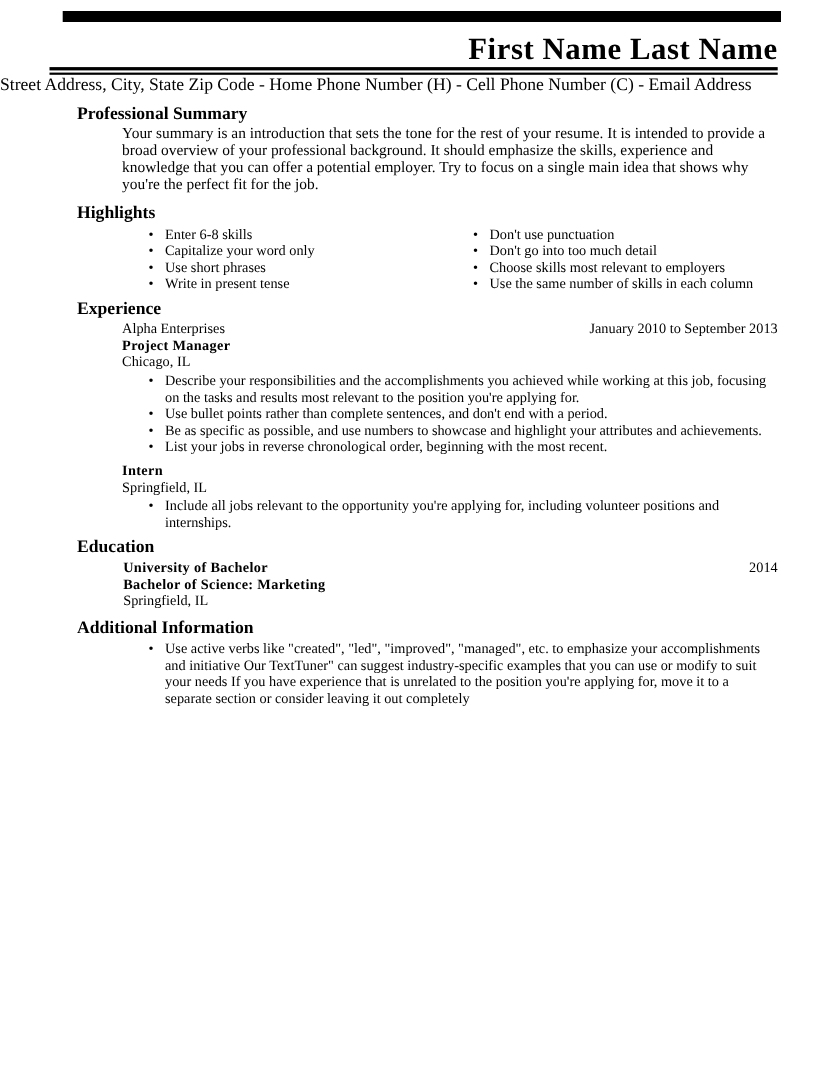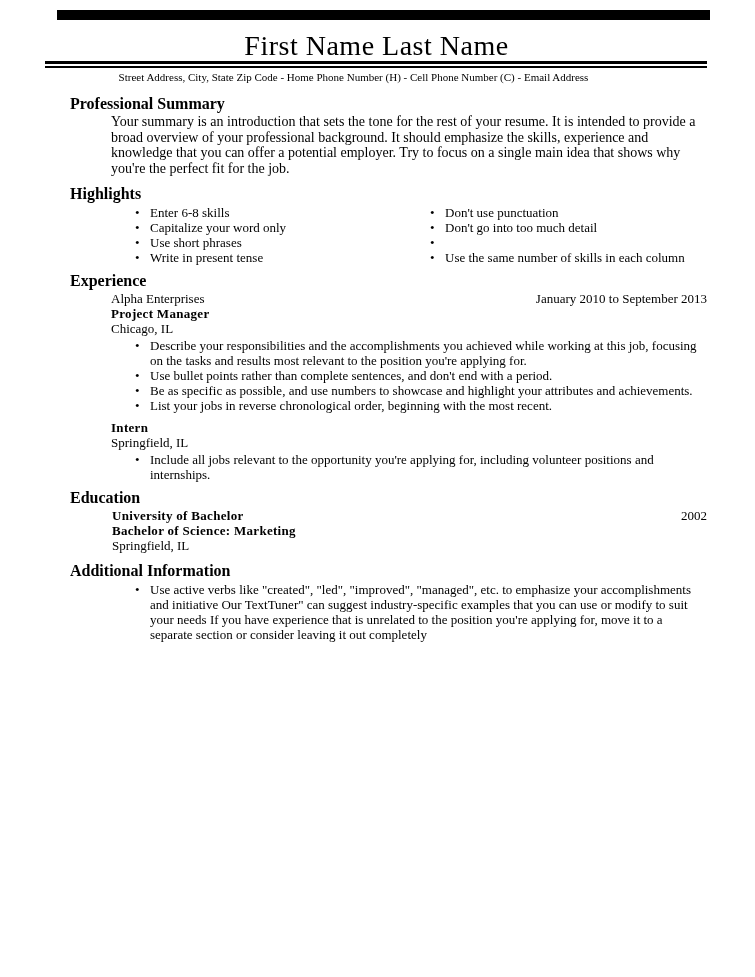--- a/index.html
+++ b/index.html
@@ -12,37 +12,37 @@
     overflow:hidden;
   }
   .top-bar{
     position:absolute;
     left:57px;top:10px;
     width:653px;height:10px;
     background:#000000;
   }
   .name{
     margin:33px 48px 0 46px;
-    text-align:center;
+    text-align:right;
     font-size:28px;
-    font-weight:normal;
+    font-weight:bold;
     line-height:26px;
     letter-spacing:0.5px;
     white-space:nowrap;
   }
   .rule{
     margin:2px 48px 0 45px;
     height:2px;
     border-top:3px solid #000000;
     border-bottom:2px solid #000000;
   }
   .contact{
     margin:3px 48px 0 0;
-    text-align:center;
-    font-size:11px;
+    text-align:left;
+    font-size:16px;
     line-height:13px;
     white-space:nowrap;
   }
   .sec-title{
     margin-left:70px;
     font-size:16px;
     font-weight:bold;
     line-height:17px;
   }
   .mt11{margin-top:11px}.mt9{margin-top:9px}.mt7{margin-top:7px}
@@ -137,20 +137,21 @@
       <div class="li">
           <span class="dot">•</span>
           <span>Don't use punctuation</span>
         </div>
       <div class="li">
           <span class="dot">•</span>
           <span>Don't go into too much detail</span>
         </div>
       <div class="li">
           <span class="dot">•</span>
+          <span>Choose skills most relevant to employers</span>
         </div>
       <div class="li">
           <span class="dot">•</span>
           <span>Use the same number of skills in each column</span>
         </div>
     </div>
   </div>
 
   <div class="sec-title mt7">Experience</div>
 
@@ -189,21 +190,21 @@
     <div class="li">
         <span class="dot">•</span>
         <span>Include all jobs relevant to the opportunity you're applying for, including volunteer positions and internships.</span>
       </div>
   </div>
 
   <div class="sec-title mt7">Education</div>
   <div class="edu">
     <div class="entry-row">
       <span class="bold">University of Bachelor</span>
-      <span>2002</span>
+      <span>2014</span>
     </div>
     <div class="entry-title">Bachelor of Science: Marketing</div>
     <div class="entry-loc">Springfield, IL</div>
   </div>
 
   <div class="sec-title mt9">Additional Information</div>
   <div class="bullets mt3">
     <div class="li">
         <span class="dot">•</span>
         <span>Use active verbs like "created", "led", "improved", "managed", etc. to emphasize your accomplishments and initiative Our TextTuner" can suggest industry-specific examples that you can use or modify to suit your needs If you have experience that is unrelated to the position you're applying for, move it to a separate section or consider leaving it out completely</span>

